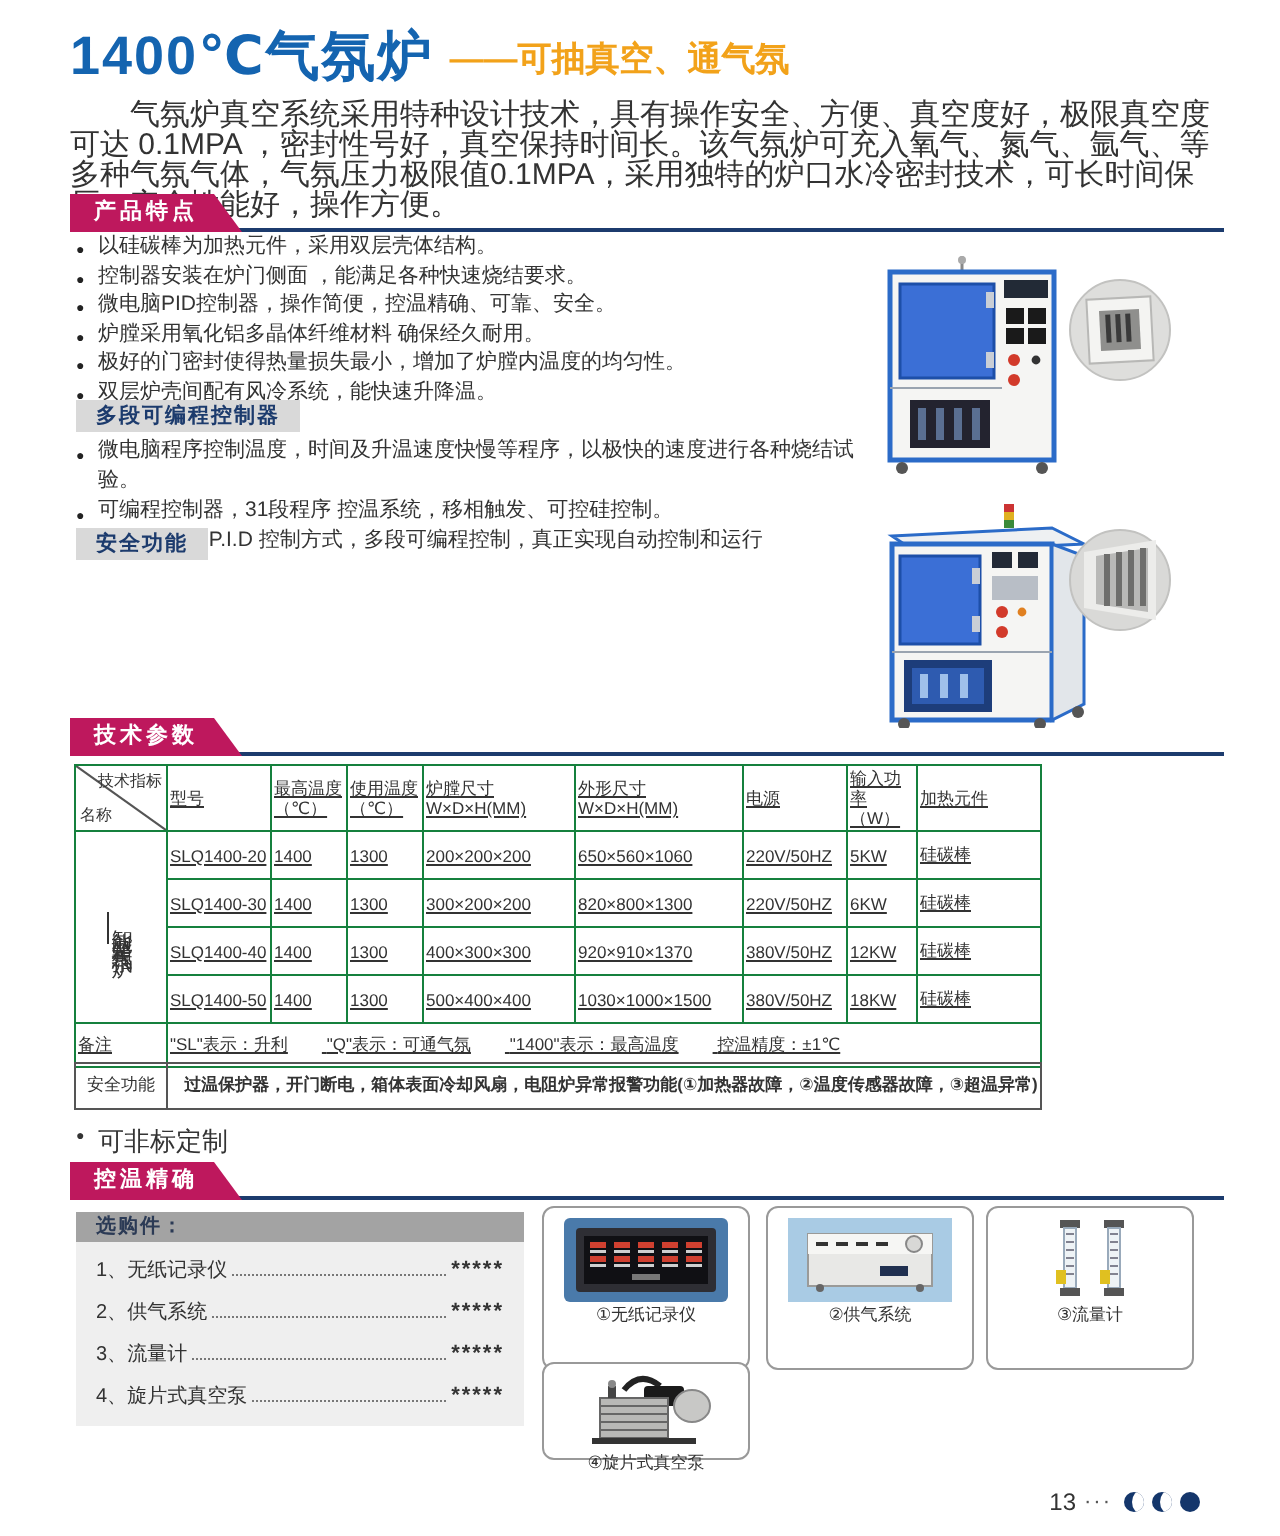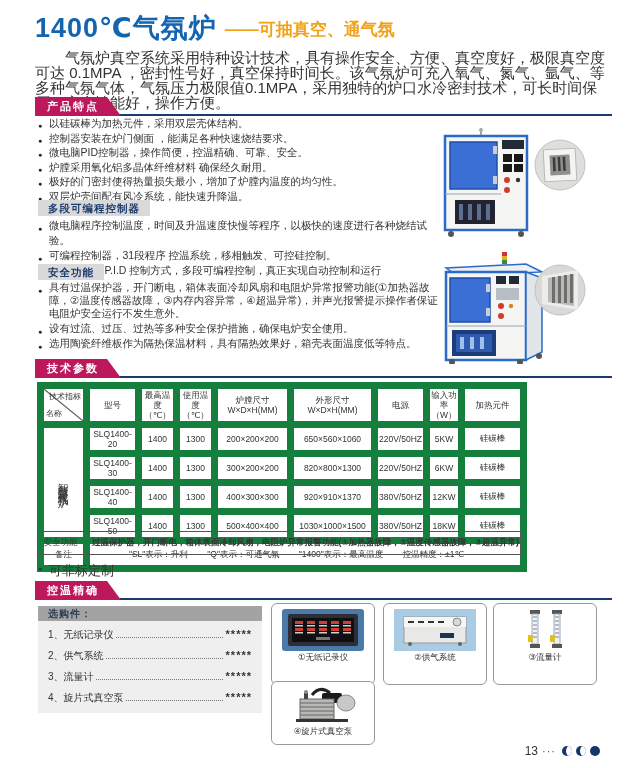--- a/index.html
+++ b/index.html
@@ -26,22 +26,22 @@
   
   ul.blist{position:absolute;left:38px;margin:0;padding:0;list-style:none;width:408px;}
   ul.blist li{position:relative;padding-left:11px;font-size:10.5px;}
   ul.blist li::before{content:"●";position:absolute;left:0;top:3px;font-size:7px;color:#222;}
   ul.feat li{line-height:14.5px;}
   ul.ctrl li{line-height:15px;}
   ul.safe li{line-height:13px;margin-bottom:2px;}
 
   
   .spec-table{position:absolute;left:37px;top:382px;border-collapse:collapse;table-layout:fixed;width:483px;}
-  .spec-table td,.spec-table th{border:7px solid #15803d;text-align:center;vertical-align:middle;
-        font-size:8.5px;font-weight:normal;padding:1px;overflow:hidden;}
+  .spec-table td,.spec-table th{border:1px solid #15803d;text-align:left;vertical-align:middle;
+        font-size:8.5px;font-weight:normal;padding:1px;overflow:hidden;text-decoration:underline;}
   .spec-table th{white-space:pre-line;line-height:10px;}
   .hrow{height:27px;}
   .drow{height:24px;}
   .corner{position:relative;padding:0;}
   .corner svg{position:absolute;left:0;top:0;width:100%;height:100%;}
   .corner .c-top{position:absolute;right:2px;top:2px;font-size:8px;}
   .corner .c-bot{position:absolute;left:2px;bottom:2px;font-size:8px;}
   .vlabel{writing-mode:vertical-rl;text-orientation:upright;font-size:10.5px;letter-spacing:2px;
           margin:0 auto;}
   .remark-cell{text-align:left;padding-left:8px;height:19px;}
@@ -103,25 +103,20 @@
   </ul>
 
   <div class="subheader" style="top:200px;">多段可编程控制器</div>
   <ul class="blist ctrl" style="top:218px;">
     <li>微电脑程序控制温度，时间及升温速度快慢等程序，以极快的速度进行各种烧结试验。</li>
     <li>可编程控制器，31段程序 控温系统，移相触发、可控硅控制。</li>
     <li>采用微处理 P.I.D 控制方式，多段可编程控制，真正实现自动控制和运行</li>
   </ul>
 
   <div class="subheader" style="top:264px;">安全功能</div>
-  <ul class="blist safe" style="top:281px;">
-    <li>具有过温保护器，开门断电，箱体表面冷却风扇和电阻炉异常报警功能(①加热器故障，②温度传感器故障，③内存内容异常，④超温异常)，并声光报警提示操作者保证电阻炉安全运行不发生意外。</li>
-    <li>设有过流、过压、过热等多种安全保护措施，确保电炉安全使用。</li>
-    <li>选用陶瓷纤维板作为隔热保温材料，具有隔热效果好，箱壳表面温度低等特点。</li>
-  </ul>
 
   <svg class="fig" style="left:443px;top:128px;" width="88" height="110" viewBox="0 0 88 110">
     <line x1="38" y1="0" x2="38" y2="8" stroke="#888" stroke-width="1.5"></line>
     <circle cx="38" cy="2" r="2" fill="#aaa"></circle>
     <rect x="2" y="8" width="82" height="94" fill="#f5f5f3" stroke="#2b6bc8" stroke-width="2.5"></rect>
     <rect x="7" y="14" width="47" height="47" fill="#3b6fd6" stroke="#1d4fa8" stroke-width="1.5"></rect>
     <rect x="50" y="18" width="4" height="8" fill="#c9ced6"></rect>
     <rect x="50" y="48" width="4" height="8" fill="#c9ced6"></rect>
     <rect x="59" y="12" width="22" height="9" fill="#222a36"></rect>
     <rect x="60" y="26" width="9" height="8" fill="#1a1a1a"></rect>
@@ -410,21 +405,21 @@
             <line x1="51" y1="24" x2="55" y2="24"></line>
             <line x1="51" y1="28" x2="55" y2="28"></line>
         </g>
         <rect x="46" y="26" width="5" height="7" fill="#e0c020"></rect>
         <rect x="48" y="35" width="10" height="4" fill="#555"></rect>
       </g>
     </svg>
     <div class="cap">③流量计</div>
   </div>
 
-  <div class="card" style="left:271px;top:681px;height:64px;text-align:center;">
+  <div class="card" style="left:271px;top:681px;height:49px;text-align:center;">
     <svg class="pic" width="82" height="38" viewBox="0 0 82 38">
       <path d="M30 8 q8 -10 18 -2" stroke="#222" stroke-width="3" fill="none"></path>
       <rect x="40" y="6" width="20" height="10" rx="2" fill="#1a1a1a"></rect>
       <ellipse cx="64" cy="16" rx="9" ry="8" fill="#c8c8c6" stroke="#888"></ellipse>
       <rect x="18" y="12" width="34" height="20" fill="#b8b8b6" stroke="#666"></rect>
       <g stroke="#666" stroke-width="1">
         <line x1="18" y1="16" x2="52" y2="16"></line>
           <line x1="18" y1="20" x2="52" y2="20"></line>
           <line x1="18" y1="24" x2="52" y2="24"></line>
           <line x1="18" y1="28" x2="52" y2="28"></line>

